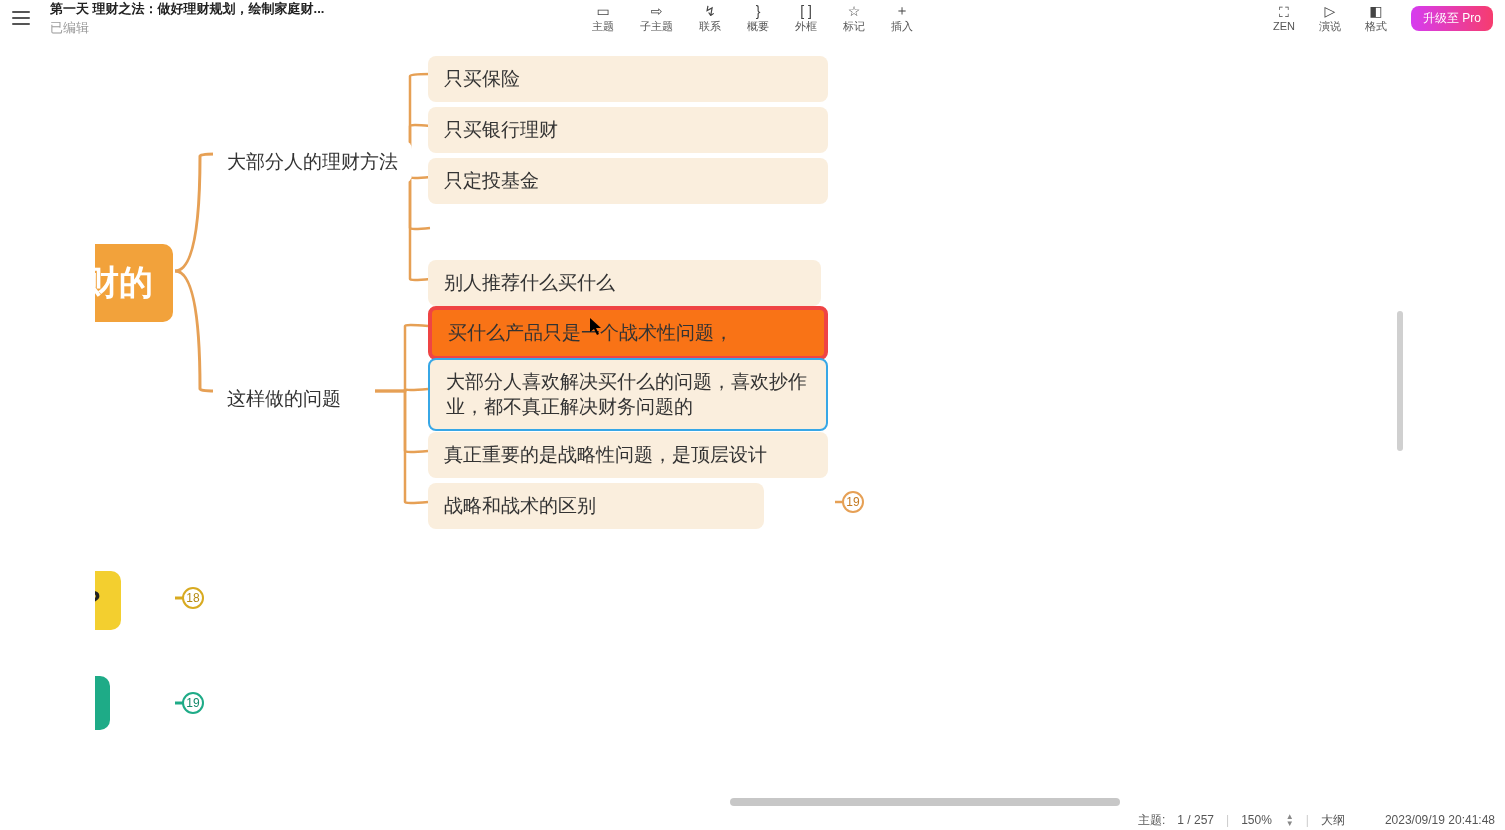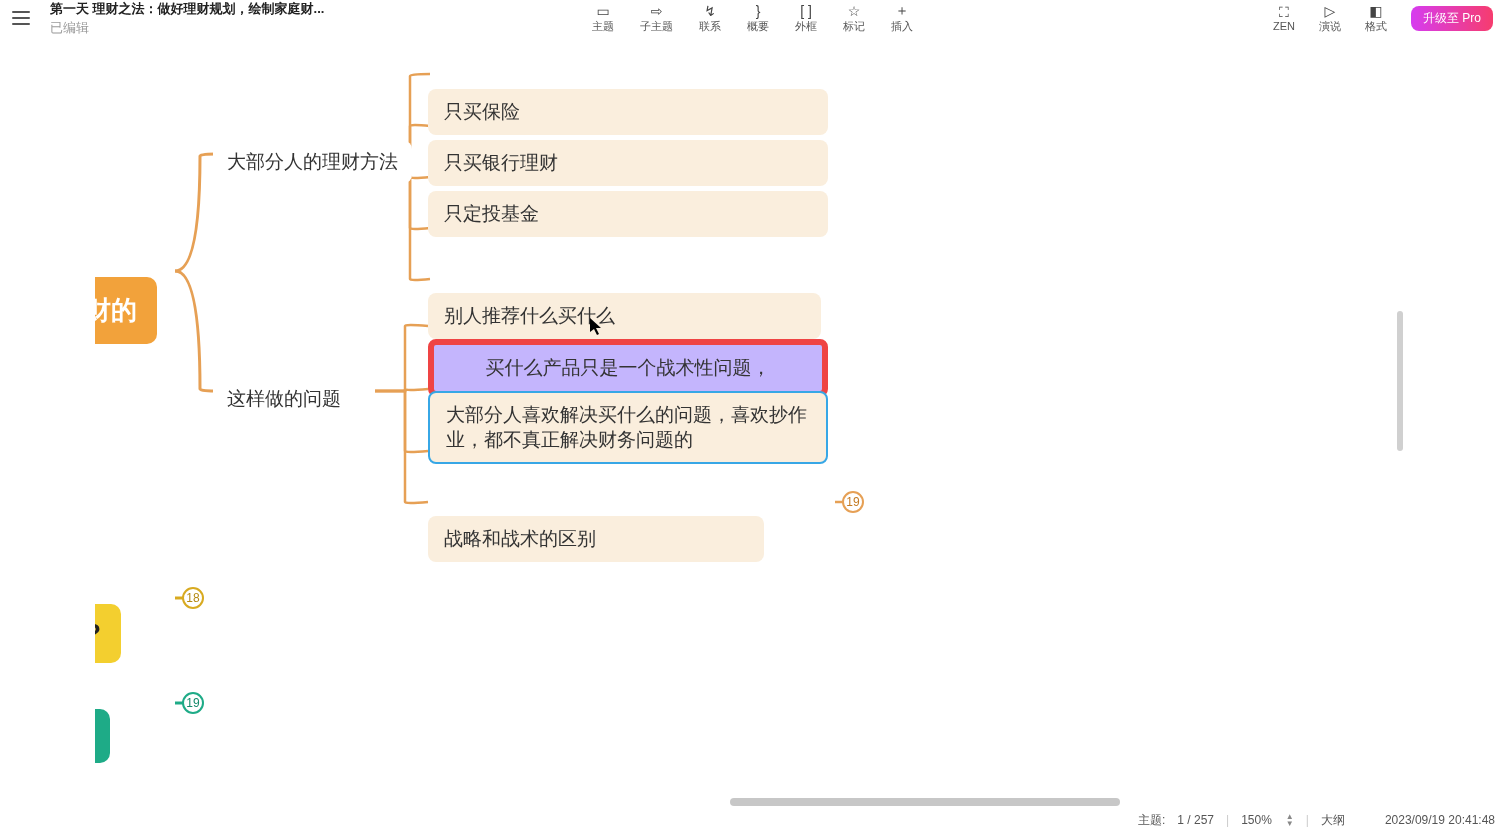--- a/index.html
+++ b/index.html
@@ -12,25 +12,25 @@
   .hamburger span { height:2px; background:#555; border-radius:1px; }
   .doc-title { font-size:13px; font-weight:700; color:#222; max-width:300px; white-space:nowrap; overflow:hidden; text-overflow:ellipsis;}
   .doc-sub { font-size:13px; color:#9a9a9a; margin-top:1px;font-family:Liberation Mono, monospace;}
   .tool-center { position:absolute; left:50%; transform:translateX(-50%); display:flex; gap:26px; }
   .tool-item { display:flex; flex-direction:column; align-items:center; font-size:11px; color:#555; cursor:pointer; }
   .tool-item .ic { width:18px; height:16px; display:flex; align-items:center; justify-content:center; font-size:14px; color:#444;}
   .tool-right { position:absolute; right:12px; display:flex; align-items:center; gap:24px;}
   .upgrade { background:linear-gradient(90deg,#d63cf0,#f63c6e); color:#fff; font-size:12px; padding:4px 12px; border-radius:8px; cursor:pointer;}
   
   .canvas { position:absolute; top:46px; left:95px; right:95px; bottom:36px; background:#fff; overflow:hidden; }
-  .node { position:absolute; border-radius:8px; padding:10px 16px; font-size:19px; color:#333; white-space:nowrap;margin-top:33px; }
+  .node { position:absolute; border-radius:8px; padding:10px 16px; font-size:19px; color:#333; white-space:nowrap; }
   .node.orange { background:#faeedd; }
-  .node.sel { background:#c4b5fd; border:6px solid #ef4444;text-align:center; }
+  .node.sel { background:#f97316; border:4px solid #ef4444; }
   .node.sel2 { background:#faeedd; border:2px solid #37a7e6; white-space:normal; width:400px; line-height:1.3;}
-  .root1 { background:#f2a23b; color:#fff; font-size:26px; font-weight:700; padding:16px 20px; border-radius:10px;}
+  .root1 { background:#f2a23b; color:#fff; font-size:34px; font-weight:700; padding:16px 20px; border-radius:10px;}
   .root2 { background:#f3cf2f; color:#222; font-size:26px; font-weight:700; padding:14px 20px; border-radius:10px;}
   .root3 { background:#1eab87; color:#fff; font-size:26px; font-weight:700; padding:14px 20px; border-radius:10px;}
   .branch { position:absolute; background:#fff; font-size:19px; color:#333; padding:8px 14px; border-radius:8px;}
   .badge { position:absolute; width:22px; height:22px; border:2px solid; border-radius:50%; font-size:12px; display:flex; align-items:center; justify-content:center; background:#fff;}
   .badge.yellow { border-color:#d8aa20; color:#b58a14;}
   .badge.green  { border-color:#1eab87; color:#148a6b;}
   .badge.orange { border-color:#e6a055; color:#c47a22;}
   
   svg.wires { position:absolute; top:0; left:0; width:100%; height:100%; pointer-events:none; }
   
@@ -148,20 +148,21 @@
   <div class="branch" style="top:95px; left:118px;">大部分人的理财方法</div>
   <div class="branch" style="top:332px; left:118px;">这样做的问题</div>
 
   <div class="node orange" style="top:10px;  left:333px; width:400px;">只买保险</div>
   <div class="node orange" style="top:61px;  left:333px; width:400px;">只买银行理财</div>
   <div class="node orange" style="top:112px; left:333px; width:400px;">只定投基金</div>
   <div class="node orange" style="top:214px; left:333px; width:393px;">别人推荐什么买什么</div>
 
   <div class="node sel" style="top:260px; left:333px; width:400px;">买什么产品只是一个战术性问题，</div>
   <div class="node sel2" style="top:312px; left:333px;">大部分人喜欢解决买什么的问题，喜欢抄作业，都不真正解决财务问题的</div>
+  <div class="node orange" style="top:386px; left:333px; width:400px;">真正重要的是战略性问题，是顶层设计</div>
   <div class="node orange" style="top:437px; left:333px; width:336px;">战略和战术的区别</div>
   <div class="badge orange" style="top:445px; left:747px;">19</div>
 
 
   <svg class="cursor" style="top:272px; left:495px;" viewBox="0 0 12 18">
       <path d="M0 0 L0 14 L4 11 L7 17 L9 16 L6 10 L11 10 Z" fill="#000"></path>
     </svg>
 </div>
 
 <div class="hscroll">

